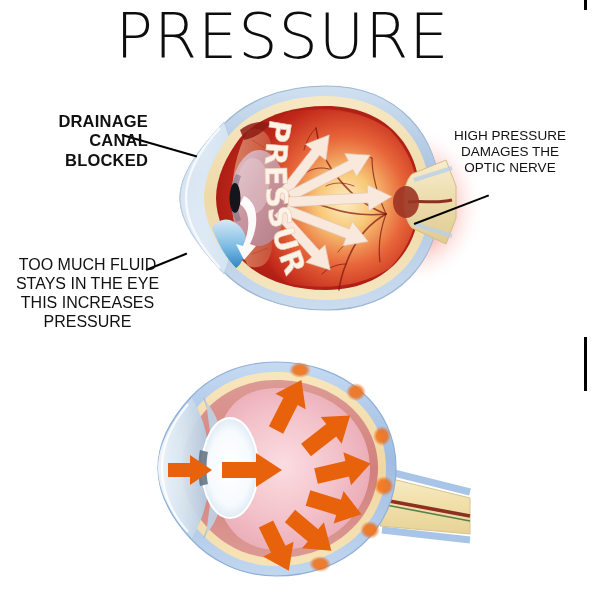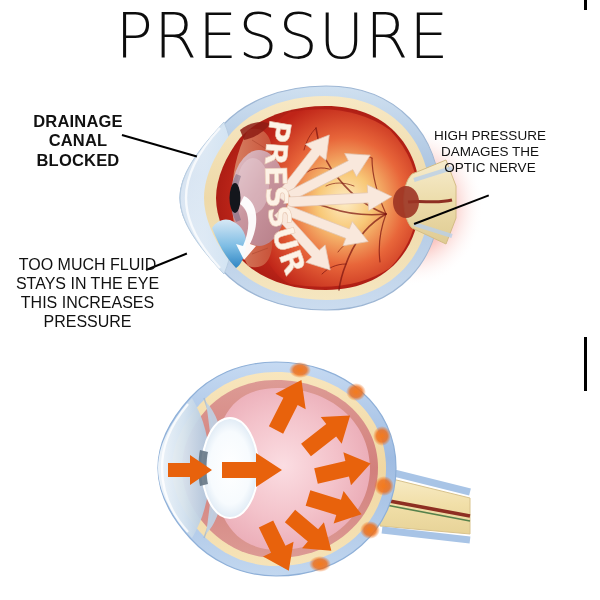--- a/index.html
+++ b/index.html
@@ -17,25 +17,25 @@
     letter-spacing:1px;
     color:#0d0d0d;
     font-family:"DejaVu Sans","Liberation Sans",sans-serif;
     line-height:1.0;
     white-space:nowrap;
   }
 
   
   .label{position:absolute;color:#111;line-height:1.18;text-align:center;
          white-space:pre-line;}
-  .label.bold{font-weight:bold;}
+  .label.bold{font-weight:bold;text-align:right;}
   #lbl-drainage{left:8px;  top:112px; width:140px; font-size:16.5px;
                 letter-spacing:.2px;}
   #lbl-fluid{   left:0px;  top:256px; width:175px; font-size:16px;}
-  #lbl-highpress{left:410px;top:128px; width:160px; font-size:13.5px;}
+  #lbl-highpress{left:430px;top:128px; width:160px; font-size:13.5px;}
 
   
   .leader{position:absolute;background:#000;transform-origin:0 50%;height:1.6px;}
 
   
   .eye{position:absolute;}
   svg{display:block;overflow:visible;}
 
   
   .tick{position:absolute;background:#000;width:3px;}

